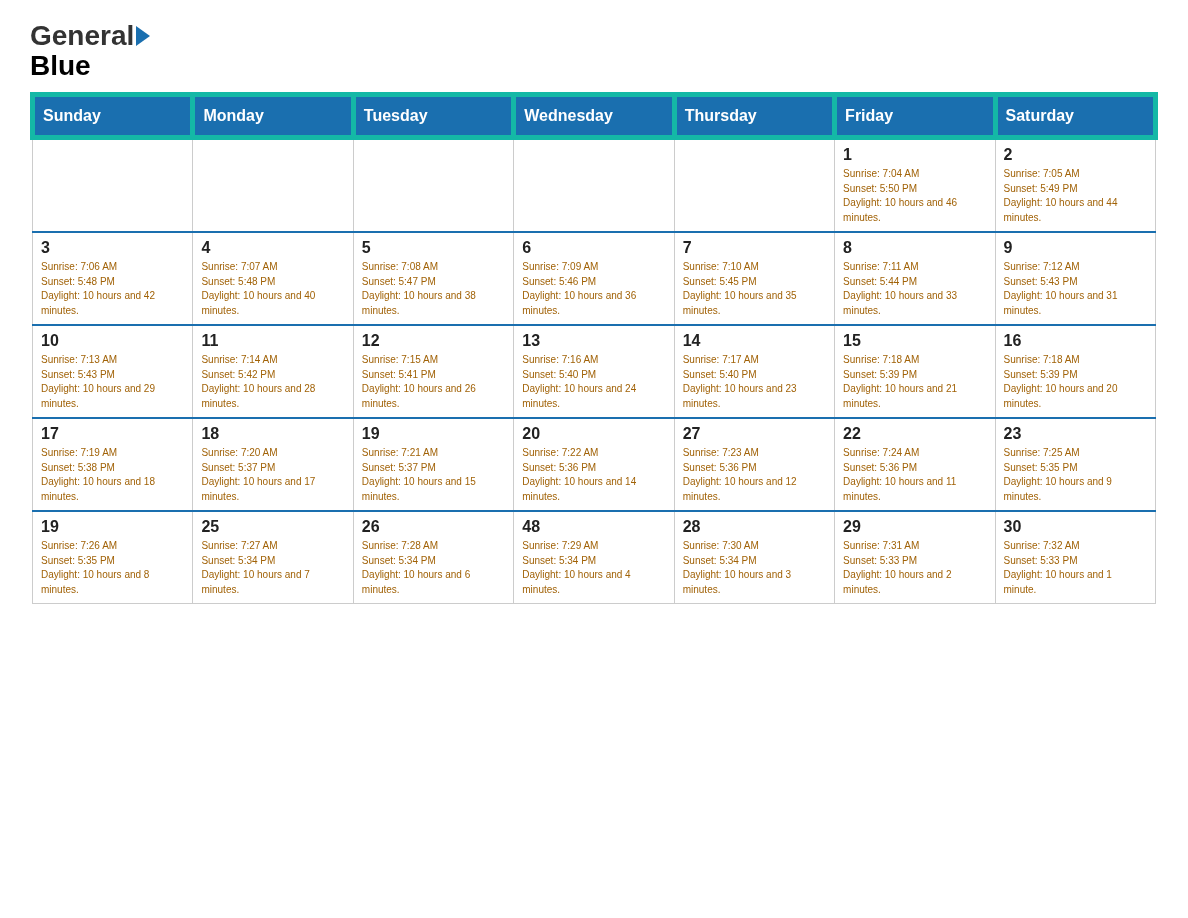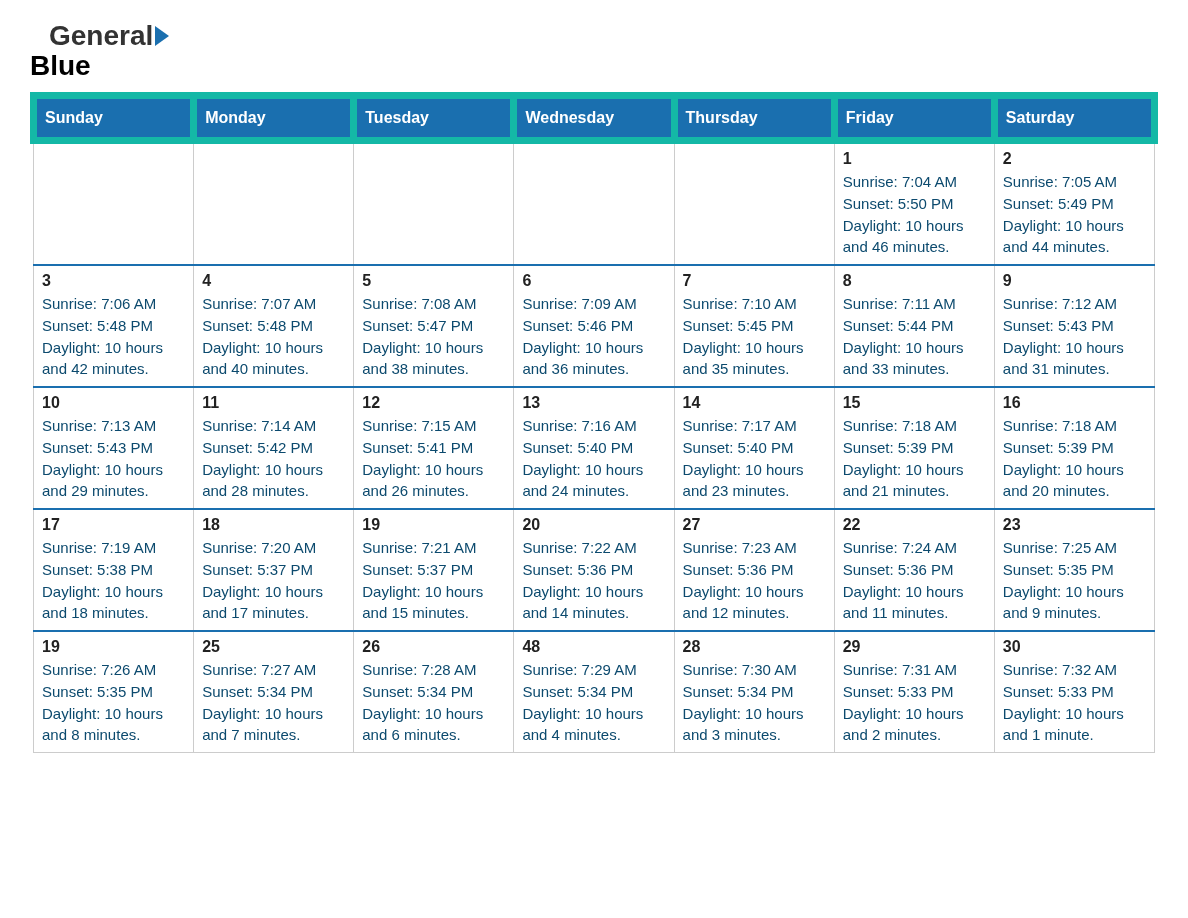--- a/index.html
+++ b/index.html
@@ -17,21 +17,20 @@
       margin-bottom: 10px;
     }
     .logo {
       display: flex;
       flex-direction: column;
       align-items: flex-start;
     }
     .logo-text {
       display: flex;
       align-items: center;
-      margin-left: 19px;
     }
     .logo-general {
       font-size: 28px;
       font-weight: bold;
       color: #333;
     }
     .logo-blue-part {
       display: flex;
       align-items: center;
     }
@@ -68,41 +67,41 @@
       border-collapse: collapse;
       margin-top: 8px;
     }
     .calendar th {
       background-color: #1a6faf;
       color: #fff;
       font-size: 16px;
       font-weight: bold;
       padding: 10px 8px;
       text-align: left;
-      border: 7px solid #14b8a6;
+      border: 5px solid #14b8a6;
     }
     .calendar td {
       vertical-align: top;
       padding: 6px 8px;
       border: 1px solid #ccc;
       width: 14.28%;
       min-height: 90px;
       font-size: 13px;
       color: #333;
     }
     .day-number {
       font-size: 16px;
       font-weight: bold;
       color: #222;
       display: block;
       margin-bottom: 3px;
     }
     .day-info {
-      font-size: 15px;
-      color: #0c4a6e;
+      font-size: 10px;
+      color: #a16207;
       line-height: 1.45;
     }
     .empty-cell {
       background: #fff;
     }
     tr td {
       background: #fff;
     }
     .calendar tbody tr {
       border-top: 2px solid #1a6faf;

